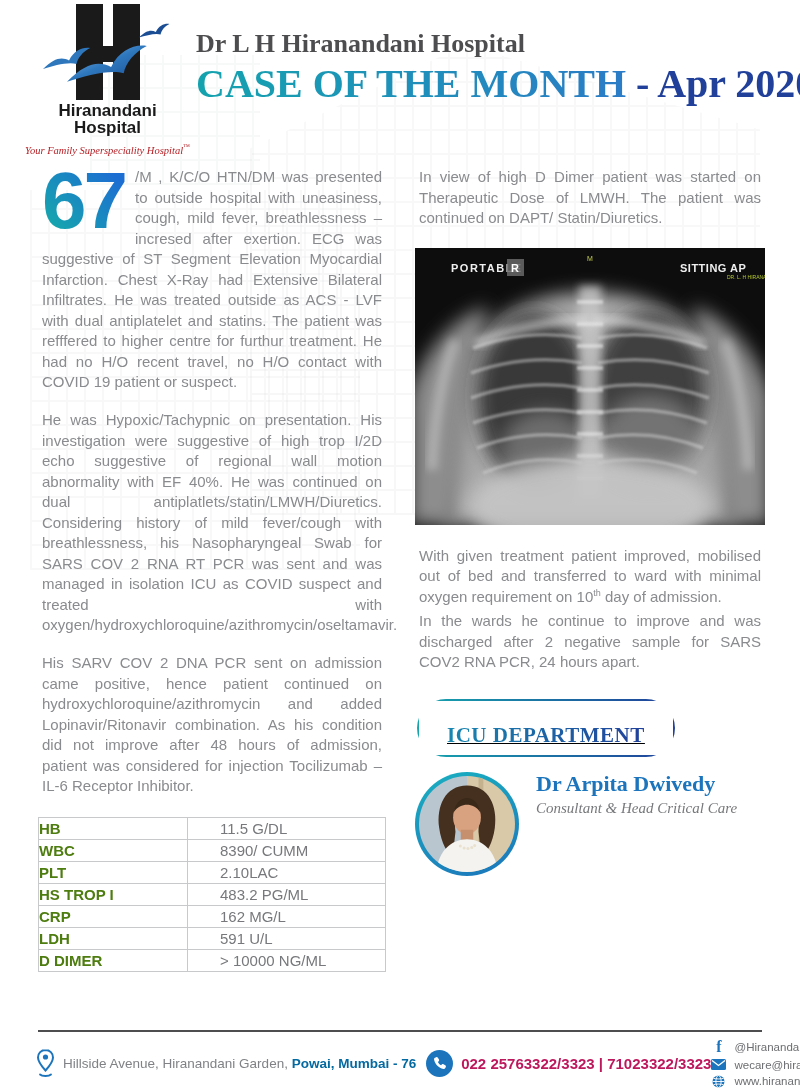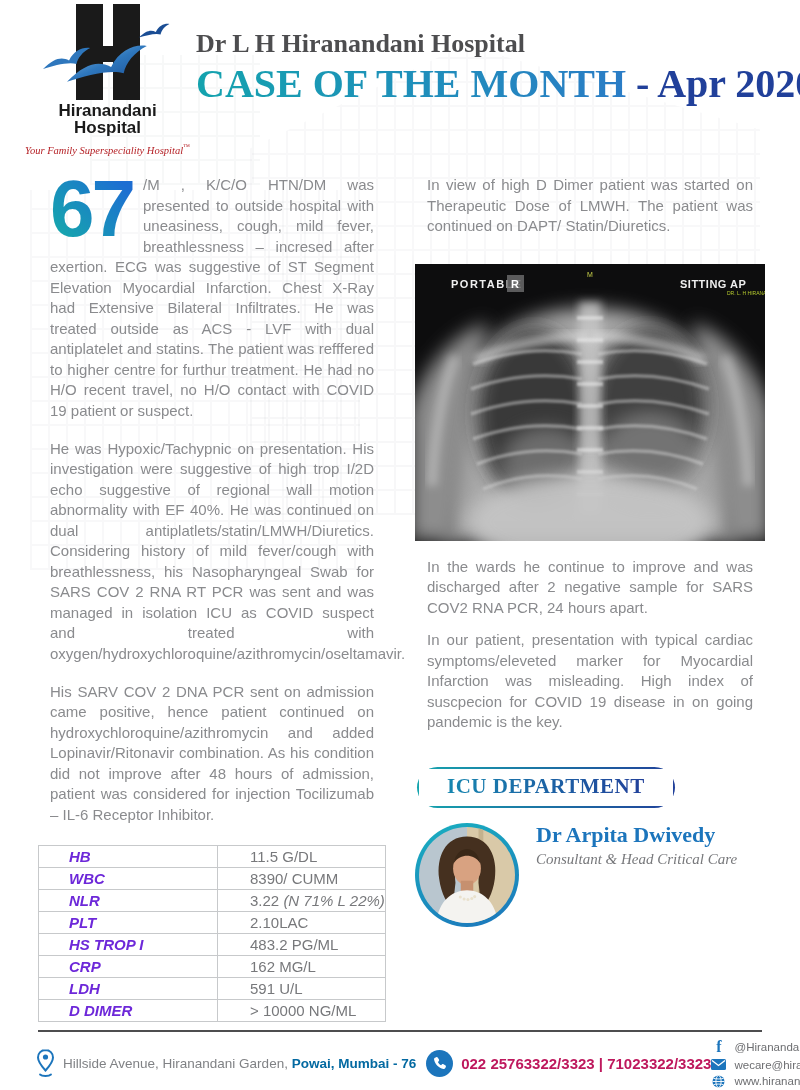--- a/index.html
+++ b/index.html
@@ -37,46 +37,46 @@
   .title-2 { font-family:"Liberation Serif", serif; font-weight:bold; font-size:40px;
              line-height:1.1; margin-top:3px; white-space:nowrap; }
   .grad-teal-blue {
     background:linear-gradient(90deg,#14a3ae 0%, #2a7cc6 100%);
     -webkit-background-clip:text; background-clip:text; color:transparent;text-align:center;
   }
   .title-2 .suffix { color:#21409a; }
 
   
   .col { position:absolute; top:163px; }
-  .col p { margin:12px; color:#8a8b8e; font-size:15px; line-height:1.37; text-align:justify; }
+  .col p { margin:4px; color:#8a8b8e; font-size:15px; line-height:1.37; text-align:justify; }
   .col-left  { left:38px;  width:348px; }
   .col-right { left:415px; width:350px; }
   .gap { margin-top:17px !important; }
   .dropcap {
     float:left; font-weight:bold; font-size:80px; line-height:60px;
     margin:4px 10px 2px 0; letter-spacing:-3px;
     background:linear-gradient(45deg,#16a5ae 10%, #1d6ed2 90%);
     -webkit-background-clip:text; background-clip:text; color:transparent;
   }
   sup.th { font-size:9px; vertical-align:super; line-height:0; }
 
   
   .lab-table { width:100%; border-collapse:collapse; margin-top:20px; }
   .lab-table td { border:1px solid #c7c9cb; height:21px; font-size:15px; padding:0; }
-  td.lab-label { width:148px; padding-left:30px; color:#6d28d9; font-weight:bold;font-style:italic; }
+  td.lab-label { width:148px; color:#4d7c0f; font-weight:bold; }
   td.lab-value { padding-left:32px; color:#77787b; }
   .lab-italic { font-style:italic; }
 
   
   .xray { margin-top:15px; width:350px; height:277px; background:#0d0d0e; }
 
   
   .badge-outer { display:inline-block; padding:2px; border-radius:30px;
     background:linear-gradient(90deg,#16a5ae,#21409a); margin:22px 0 0 2px; }
-  .badge-inner { background:#ffffff; border-radius:8px; padding:5px 28px 7px; }
+  .badge-inner { background:#ffffff; border-radius:8px; padding:22px 28px 7px;text-decoration:underline; }
   .badge-text { font-family:"Liberation Serif", serif; font-weight:bold; font-size:21px;
     letter-spacing:0.5px;
     background:linear-gradient(90deg,#1787b0,#21409a);
     -webkit-background-clip:text; background-clip:text; color:transparent; }
   .doctor { display:flex; align-items:flex-start; margin-top:15px; gap:17px;font-family:Liberation Serif, serif; }
   .avatar-ring { flex:0 0 auto; width:104px; height:104px; border-radius:50%; padding:4px;
     background:linear-gradient(160deg,#19b0c0,#1c75bc); box-sizing:border-box; }
   .avatar { width:96px; height:96px; border-radius:50%; overflow:hidden; }
   .doc-name { color:#1c75bc; font-weight:bold; font-size:22px; line-height:1.1; }
   .doc-title { color:#77787b; font-style:italic; font-size:15px; margin-top:4px; }
@@ -147,24 +147,20 @@
 
     <table class="lab-table">
       <tbody>
         <tr>
           <td class="lab-label">HB</td>
           <td class="lab-value"><span>11.5 G/DL</span><span class="lab-italic"></span></td>
         </tr>
         <tr>
           <td class="lab-label">WBC</td>
           <td class="lab-value"><span>8390/ CUMM</span><span class="lab-italic"></span></td>
-        </tr>
-        <tr>
-          <td class="lab-label">NLR</td>
-          <td class="lab-value"><span>3.22 </span><span class="lab-italic">(N 71% L 22%)</span></td>
         </tr>
         <tr>
           <td class="lab-label">PLT</td>
           <td class="lab-value"><span>2.10LAC</span><span class="lab-italic"></span></td>
         </tr>
         <tr>
           <td class="lab-label">HS TROP I</td>
           <td class="lab-value"><span>483.2 PG/ML</span><span class="lab-italic"></span></td>
         </tr>
         <tr>
@@ -238,22 +234,22 @@
       <path d="M290,96 C250,78 200,71 178,73" stroke="#e9e9e9" stroke-width="6" fill="none" opacity="0.85" filter="url(#b1)"></path>
       <ellipse cx="175" cy="258" rx="122" ry="48" fill="#c6c6c6" filter="url(#b2)" opacity="0.9"></ellipse>
       <text x="36" y="24" fill="#efefef" font-family="Liberation Sans, sans-serif" font-size="11" font-weight="bold" letter-spacing="1.5">PORTABLE</text>
       <rect x="92" y="11" width="17" height="17" fill="#6a6a6a" opacity="0.85"></rect>
       <text x="100" y="24" fill="#ffffff" font-family="Liberation Sans, sans-serif" font-size="11" font-weight="bold" text-anchor="middle">R</text>
       <text x="172" y="13" fill="#c9d24a" font-family="Liberation Sans, sans-serif" font-size="7">M</text>
       <text x="265" y="24" fill="#efefef" font-family="Liberation Sans, sans-serif" font-size="11" font-weight="bold" letter-spacing="0.5">SITTING AP</text>
       <text x="312" y="31" fill="#b5c92e" font-family="Liberation Sans, sans-serif" font-size="5">DR. L. H HIRANAND</text>
     </svg>
 
+    <p class="gap"><span>With given treatment patient improved, mobilised out of bed and transferred to ward with minimal oxygen requirement on 10</span><sup class="th">th</sup><span> day of admission.</span></p>
     <p>In the wards he continue to improve and was discharged after 2 negative sample for SARS COV2 RNA PCR, 24 hours apart.</p>
-    <p>In our patient, presentation with typical cardiac symptoms/eleveted marker for Myocardial Infarction was misleading. High index of suscpecion for COVID 19 disease in on going pandemic is the key.</p>
 
     <div class="badge-outer">
       <div class="badge-inner">
         <span class="badge-text">ICU DEPARTMENT</span>
       </div>
     </div>
 
     <div class="doctor">
       <div class="avatar-ring">
         <div class="avatar">

